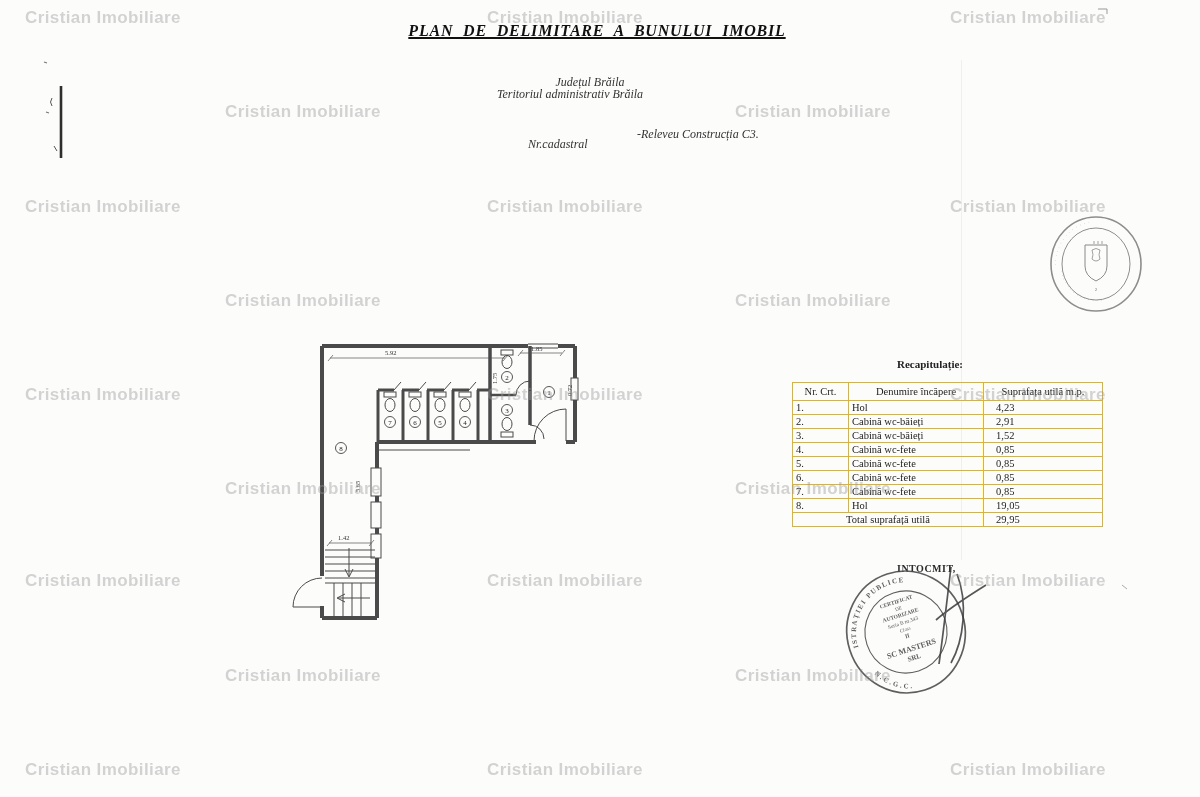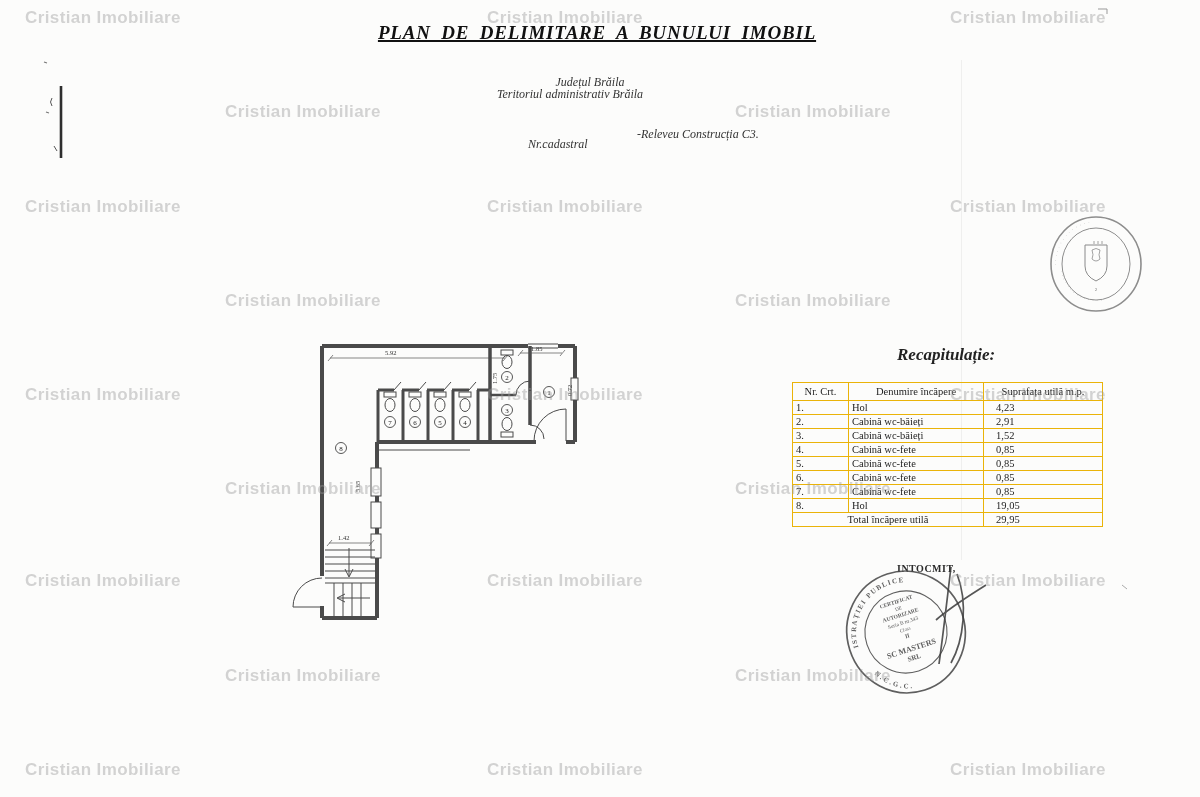--- a/index.html
+++ b/index.html
@@ -1,33 +1,33 @@
 <!DOCTYPE html>
 <html><head>
 <meta charset="utf-8">
 <style>
   html,body{margin:0;padding:0;background:#e8e8e8;}
   .page{position:relative;width:1200px;height:797px;background:#fcfcfb;overflow:hidden;
         font-family:"Liberation Serif",serif;color:#1c1c1c;}
   .abs{position:absolute;}
   
   .title-wrap{left:0;top:22px;width:1194px;text-align:center;}
-  .doc-title{font-size:19px;font-weight:bold;font-style:italic;letter-spacing:.8px;word-spacing:5px;
+  .doc-title{font-size:16px;font-weight:bold;font-style:italic;letter-spacing:.8px;word-spacing:5px;
              text-decoration:underline;text-decoration-thickness:1.5px;color:#111;}
   .doc-scale{left:0;top:49px;width:1188px;text-align:center;font-size:12px;font-style:italic;color:#222;}
   .hdr-small{font-style:italic;font-size:12px;color:#333;}
   .county{left:440px;top:75px;width:300px;text-align:center;}
   .territory{left:420px;top:87px;width:300px;text-align:center;}
   .survey{left:637px;top:127px;}
   .cadastral{left:528px;top:137px;text-align:center;}
   
   .wm{position:absolute;font-family:"Liberation Sans",sans-serif;font-size:17px;font-weight:600;
       letter-spacing:.4px;color:#9a9a9a;opacity:.42;white-space:nowrap;pointer-events:none;z-index:30;}
   
-  .tbl-caption{left:897px;top:345px;font-size:17px;font-style:italic;font-weight:600;color:#222;}
+  .tbl-caption{left:897px;top:358px;font-size:11px;font-weight:600;color:#222;}
   table.recap{position:absolute;left:792px;top:382px;border-collapse:collapse;font-size:10.5px;
               color:#1d1d1d;table-layout:fixed;}
   table.recap th,table.recap td{border:1px solid #eab308;padding:0 3px;height:13px;line-height:13px;
               overflow:hidden;white-space:nowrap;font-weight:normal;}
   table.recap th{height:17px;line-height:16px;text-align:center;}
   table.recap td.num{width:49px;}
   table.recap td.name{width:128px;}
   table.recap td.val{width:103px;padding-left:12px;margin-top:32px;}
   table.recap .total-label{text-align:center;}
   
@@ -102,21 +102,21 @@
           <td class="val">0,85</td>
         </tr>
         <tr>
           <td class="num">8.</td>
           <td class="name">Hol</td>
           <td class="val">19,05</td>
         </tr>
       </tbody>
     <tfoot>
       <tr>
-        <td colspan="2" class="total-label">Total încăpere utilă</td>
+        <td colspan="2" class="total-label">Total suprafață utilă</td>
         <td class="val">29,95</td>
       </tr>
     </tfoot>
   </table>
 
   <div class="abs prepared">INTOCMIT,</div>
 
   <svg class="overlay" width="1200" height="797" viewBox="0 0 1200 797">
 
     <g>

